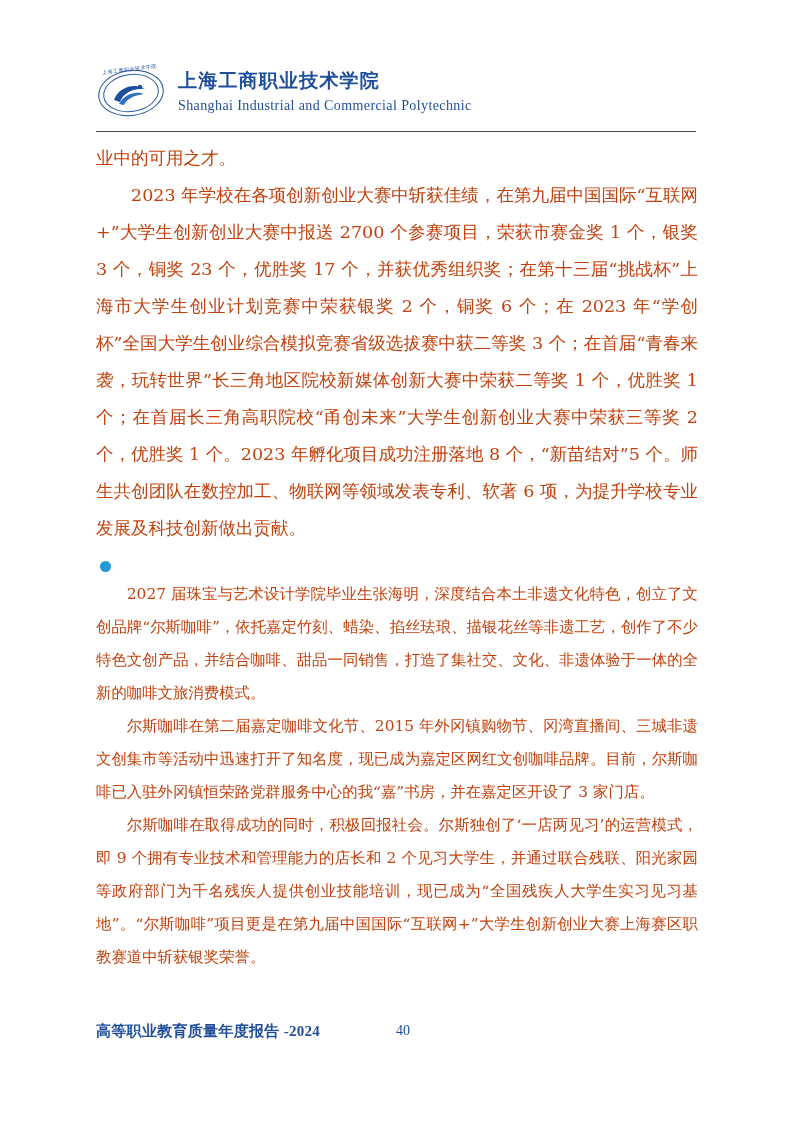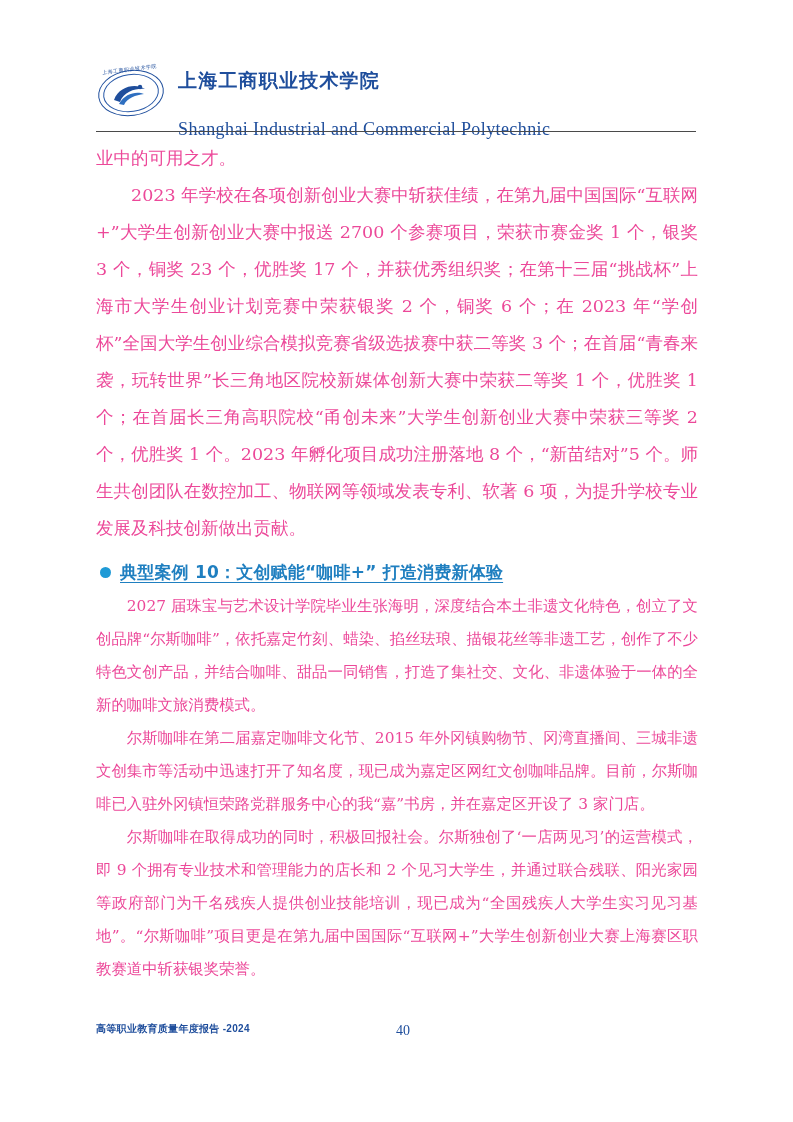--- a/index.html
+++ b/index.html
@@ -78,45 +78,44 @@
     font-size: 19px;
     color: #1f4e9c;
     font-weight: bold;
     letter-spacing: 1.2px;
     font-family: "DejaVu Sans", "Liberation Sans", sans-serif;
   }
   .title-en {
     position: absolute;
     left: 82px;
     top: 38px;
-    font-size: 18px;
+    font-size: 14px;
     color: #1f4e9c;
     letter-spacing: 0.4px;
     font-family: "Liberation Serif", serif;
-    margin-top: 21px;
   }
   .header-rule {
     position: absolute;
     left: 96px;
     top: 131px;
     width: 600px;
     height: 1px;
     background: #4a4a4a;
   }
 
   
   .content {
     position: absolute;
     left: 96px;
     top: 140px;
     width: 602px;
   }
   p {
     margin: 0;
-    color: #ec4899;
+    color: #c2410c;
   }
   .para-main {
     font-size: 17.5px;
     line-height: 37px;
     text-align: justify;
     text-justify: inter-ideograph;
     font-family: "DejaVu Serif", "Liberation Serif", serif;
   }
   .indent2 { text-indent: 2em; }
 
@@ -158,24 +157,24 @@
     position: absolute;
     left: 96px;
     top: 1022px;
     width: 602px;
     height: 24px;
   }
   .footer-title {
     position: absolute;
     left: 0;
     top: 0;
-    font-size: 10px;
+    font-size: 15px;
     font-weight: bold;
     color: #1f4e9c;
-    font-family: Liberation Sans, sans-serif;
+    font-family: Liberation Serif, serif;
     letter-spacing: 0.3px;
   }
   .footer-page {
     position: absolute;
     left: 300px;
     top: 1px;
     font-size: 14px;
     color: #1f4e9c;
     font-family: "Liberation Serif", serif;
   }
@@ -202,21 +201,20 @@
   <div class="header-rule"></div>
 
   <div class="content">
 
     <p class="para-main">业中的可用之才。</p>
 
     <p class="para-main indent2">2023 年学校在各项创新创业大赛中斩获佳绩，在第九届中国国际“互联网+”大学生创新创业大赛中报送 2700 个参赛项目，荣获市赛金奖 1 个，银奖 3 个，铜奖 23 个，优胜奖 17 个，并获优秀组织奖；在第十三届“挑战杯”上海市大学生创业计划竞赛中荣获银奖 2 个，铜奖 6 个；在 2023 年“学创杯”全国大学生创业综合模拟竞赛省级选拔赛中获二等奖 3 个；在首届“青春来袭，玩转世界”长三角地区院校新媒体创新大赛中荣获二等奖 1 个，优胜奖 1 个；在首届长三角高职院校“甬创未来”大学生创新创业大赛中荣获三等奖 2 个，优胜奖 1 个。2023 年孵化项目成功注册落地 8 个，“新苗结对”5 个。师生共创团队在数控加工、物联网等领域发表专利、软著 6 项，为提升学校专业发展及科技创新做出贡献。</p>
 
     <div class="bullet-head">
       <span class="bullet-dot"></span>
-      <span class="bullet-text">典型案例 10：文创赋能“咖啡+” 打造消费新体验</span>
     </div>
 
     <p class="para-case indent2">2027 届珠宝与艺术设计学院毕业生张海明，深度结合本土非遗文化特色，创立了文创品牌“尔斯咖啡”，依托嘉定竹刻、蜡染、掐丝珐琅、描银花丝等非遗工艺，创作了不少特色文创产品，并结合咖啡、甜品一同销售，打造了集社交、文化、非遗体验于一体的全新的咖啡文旅消费模式。</p>
     <p class="para-case indent2">尔斯咖啡在第二届嘉定咖啡文化节、2015 年外冈镇购物节、冈湾直播间、三城非遗文创集市等活动中迅速打开了知名度，现已成为嘉定区网红文创咖啡品牌。目前，尔斯咖啡已入驻外冈镇恒荣路党群服务中心的我“嘉”书房，并在嘉定区开设了 3 家门店。</p>
     <p class="para-case indent2">尔斯咖啡在取得成功的同时，积极回报社会。尔斯独创了‘一店两见习’的运营模式，即 9 个拥有专业技术和管理能力的店长和 2 个见习大学生，并通过联合残联、阳光家园等政府部门为千名残疾人提供创业技能培训，现已成为“全国残疾人大学生实习见习基地”。“尔斯咖啡”项目更是在第九届中国国际“互联网+”大学生创新创业大赛上海赛区职教赛道中斩获银奖荣誉。</p>
 
   </div>
 
   <div class="footer">
     <span class="footer-title">高等职业教育质量年度报告 -2024</span>

